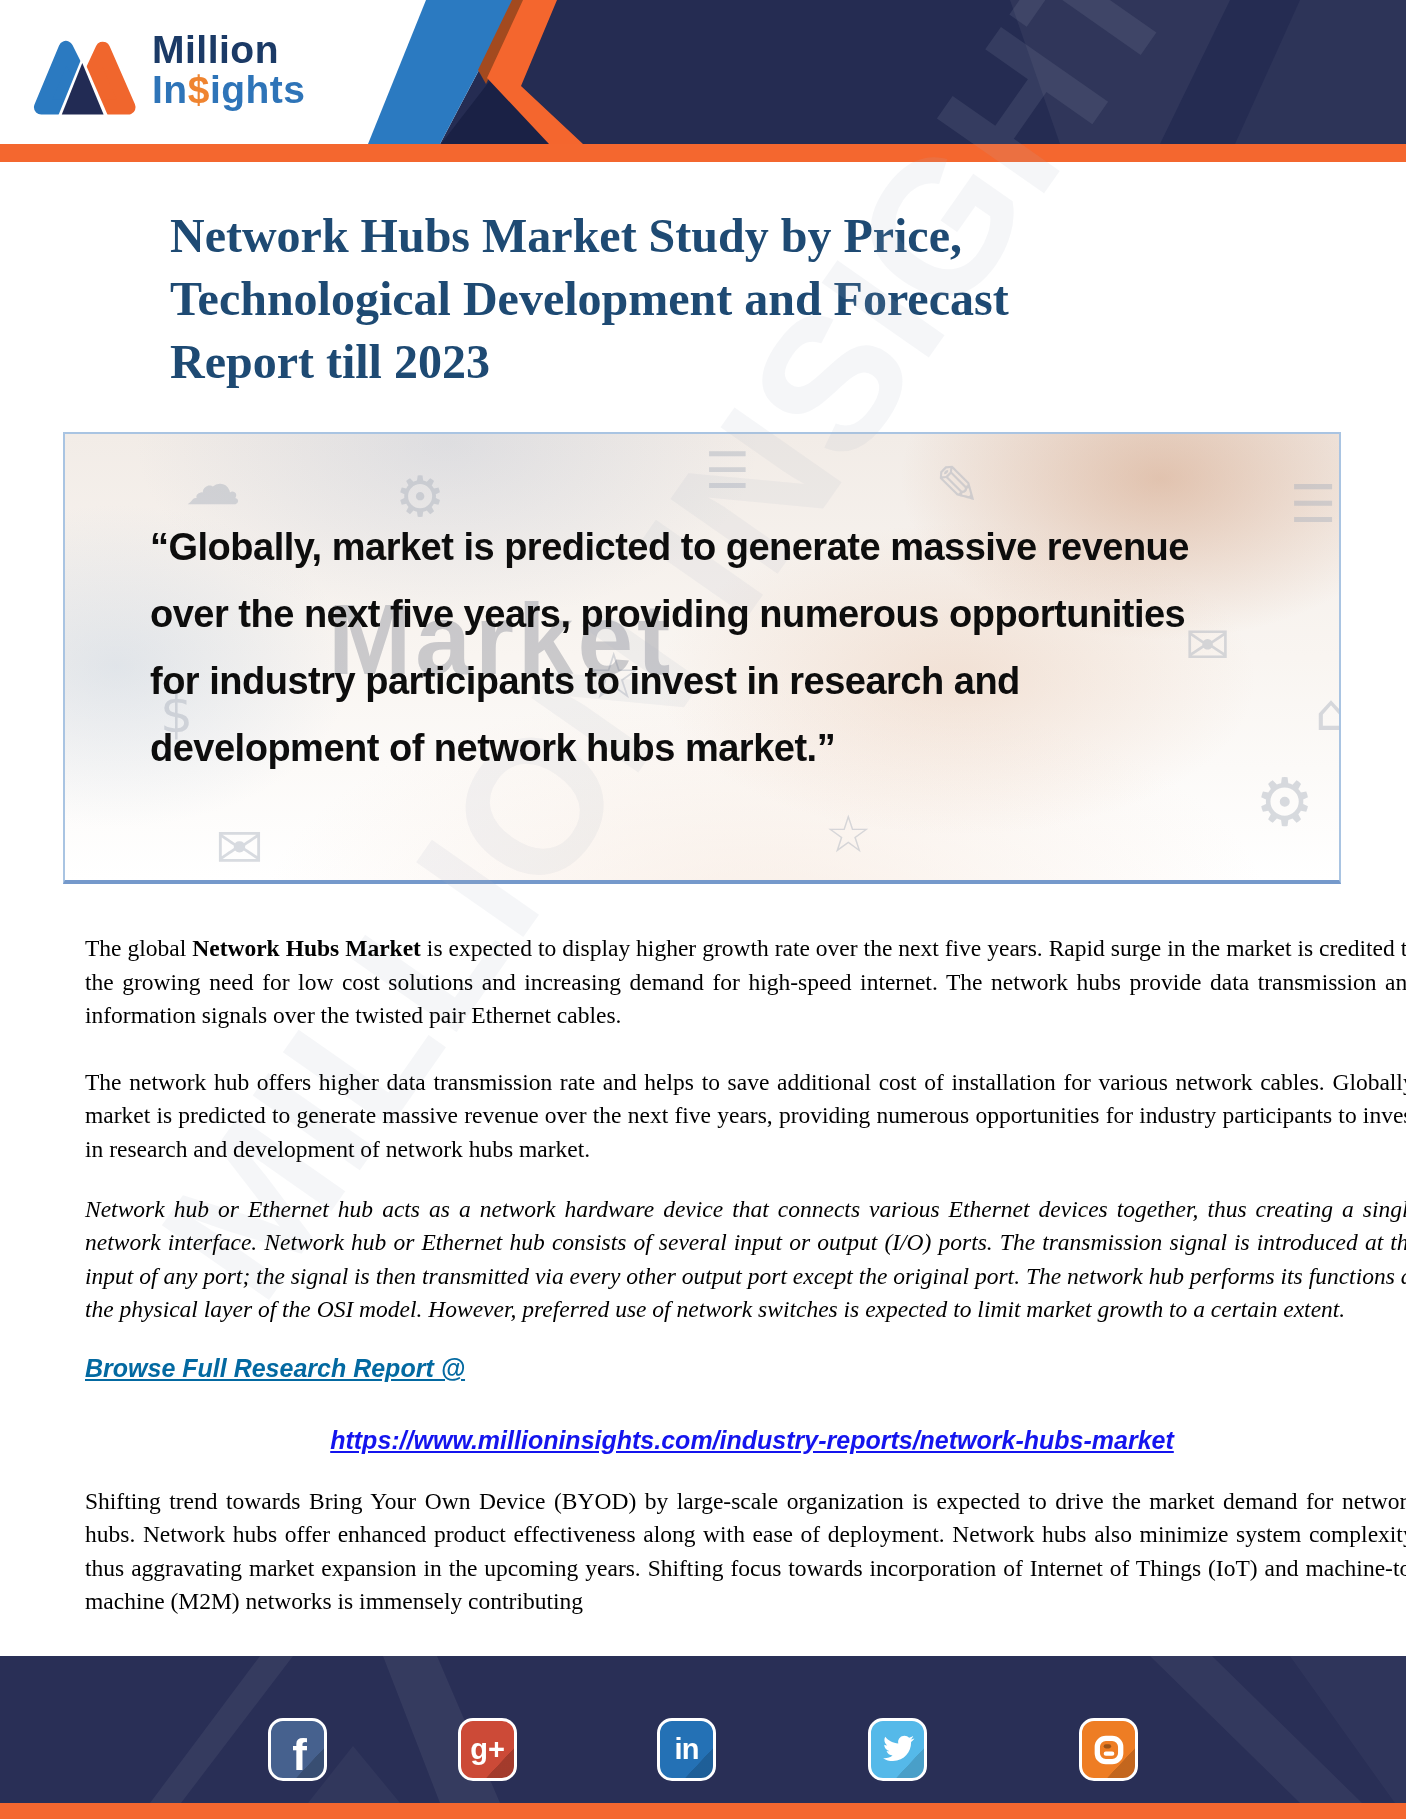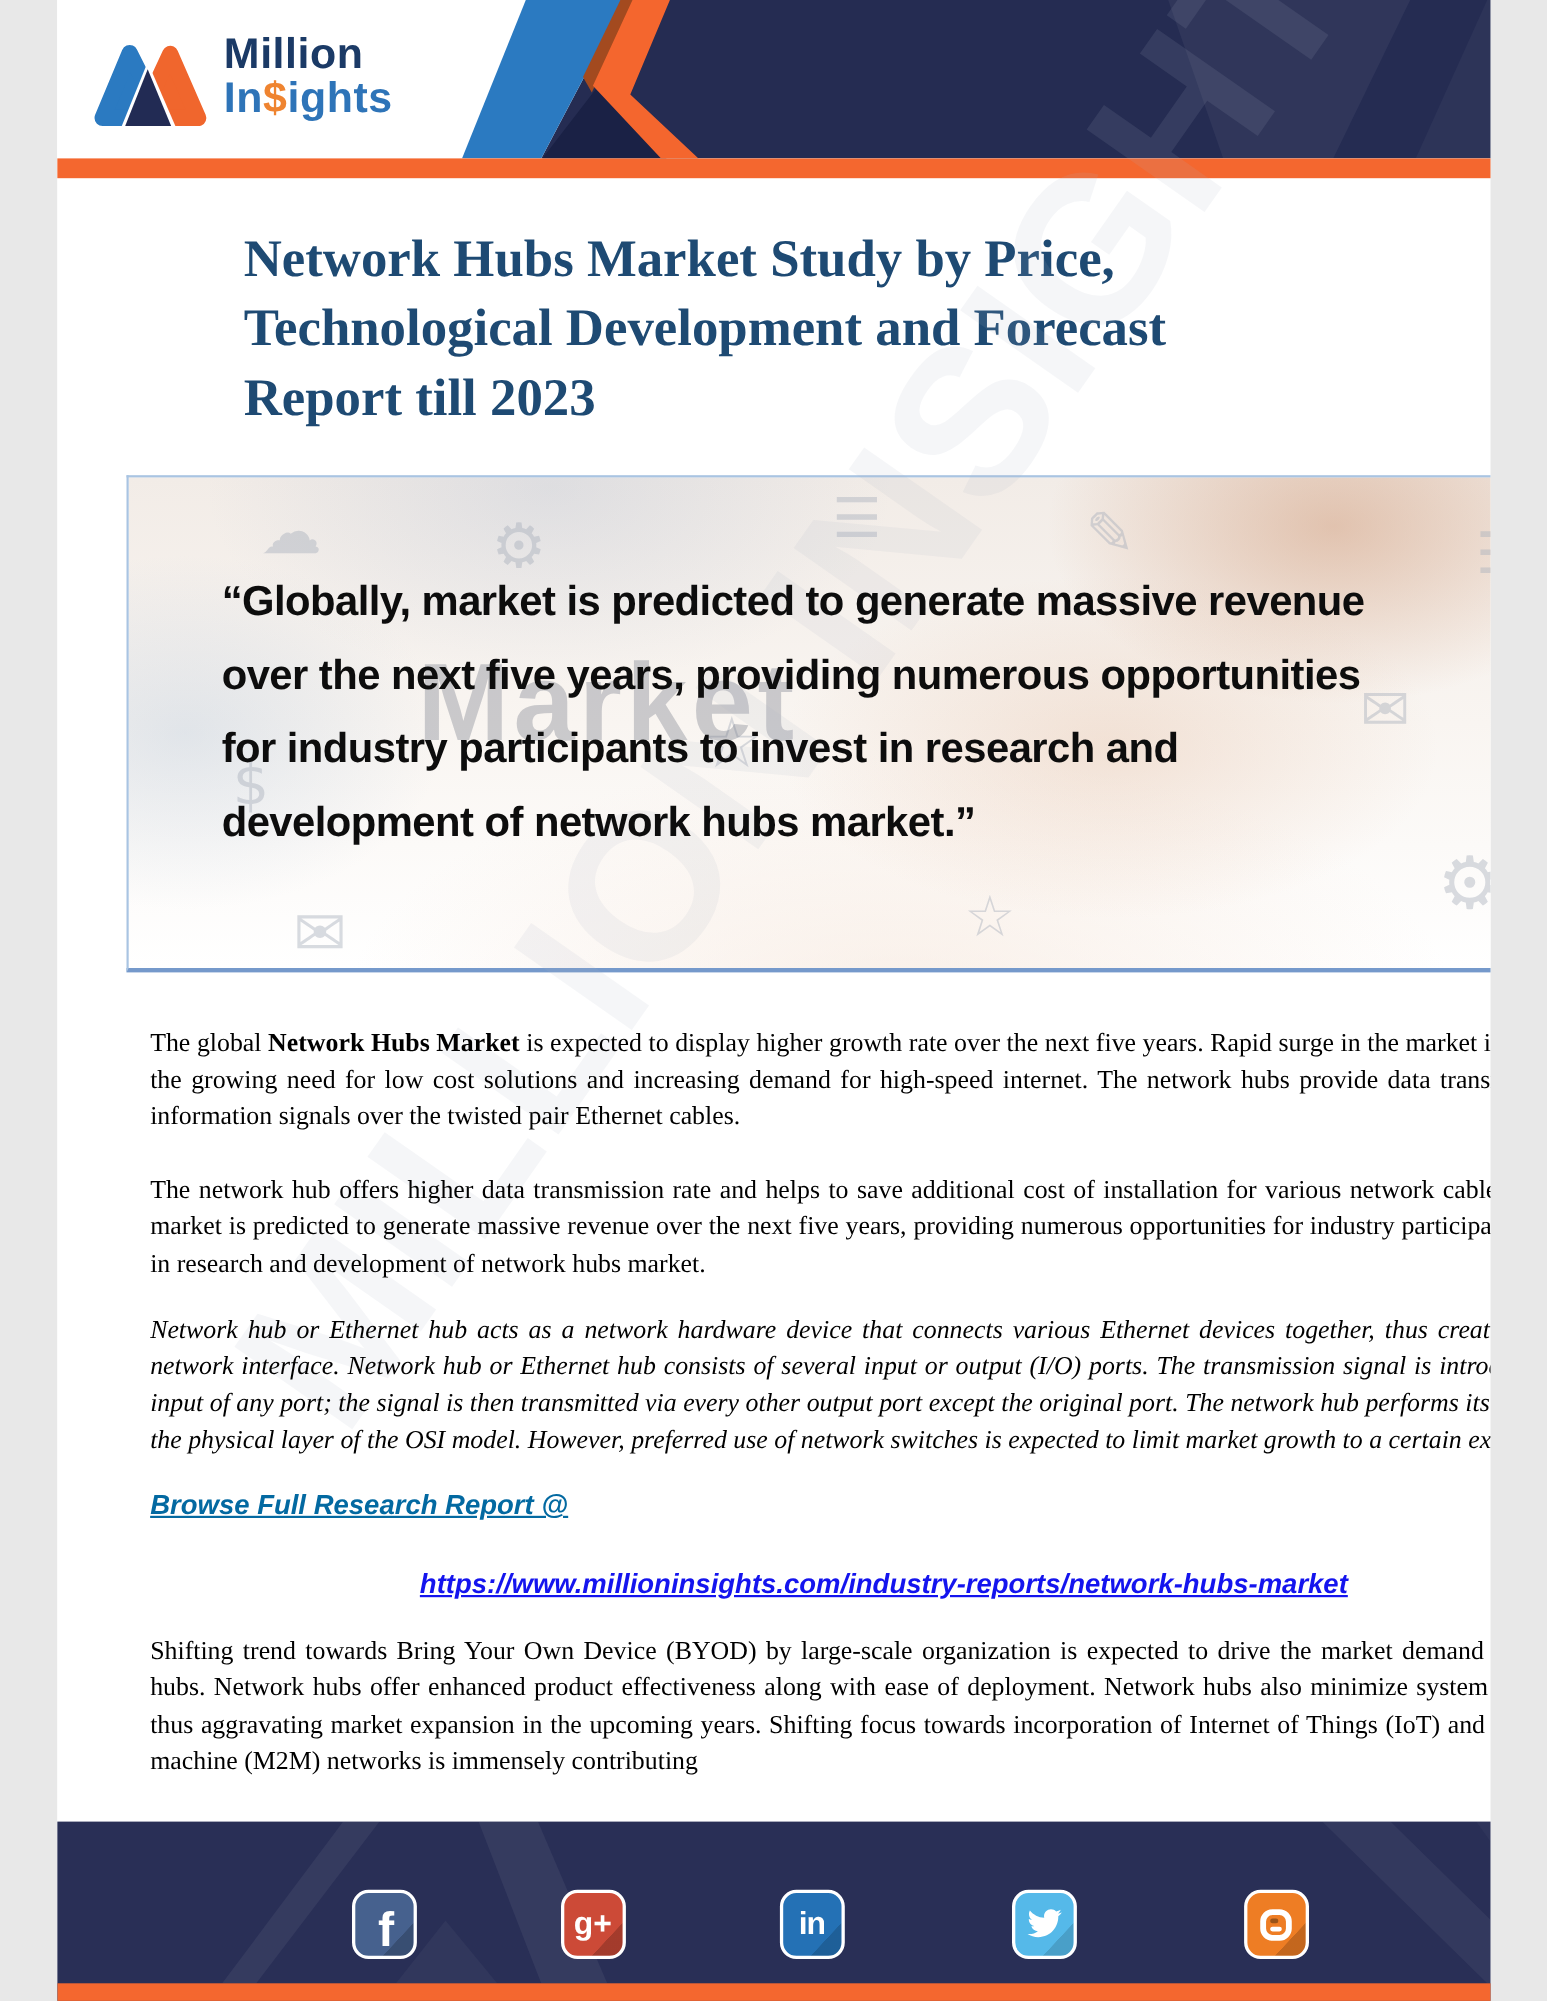--- a/index.html
+++ b/index.html
@@ -1,16 +1,16 @@
 <!DOCTYPE html>
 <html><head>
 <meta charset="utf-8">
 <style>
   html,body{margin:0;padding:0;background:#e8e8e8;}
-  .page{position:relative;width:1303px;height:1819px;background:#ffffff;margin:0 auto;
+  .page{position:relative;width:1406px;height:1819px;background:#ffffff;margin:0 auto;
         overflow:hidden;font-family:"Liberation Serif",serif;}
 
   
   .header{position:absolute;left:0;top:0;width:1406px;height:144px;background:#fff;}
   .header-deco{position:absolute;left:0;top:0;width:1406px;height:144px;display:block;}
   .logo{position:absolute;left:20px;top:22px;display:flex;align-items:flex-start;}
   .logo-mark{display:block;}
   .logo-text{margin-left:14px;font-family:"Liberation Sans",sans-serif;font-weight:700;
              font-size:39px;line-height:40px;letter-spacing:.5px;padding-top:8px;}
   .logo-line1{color:#1b3a66;}

